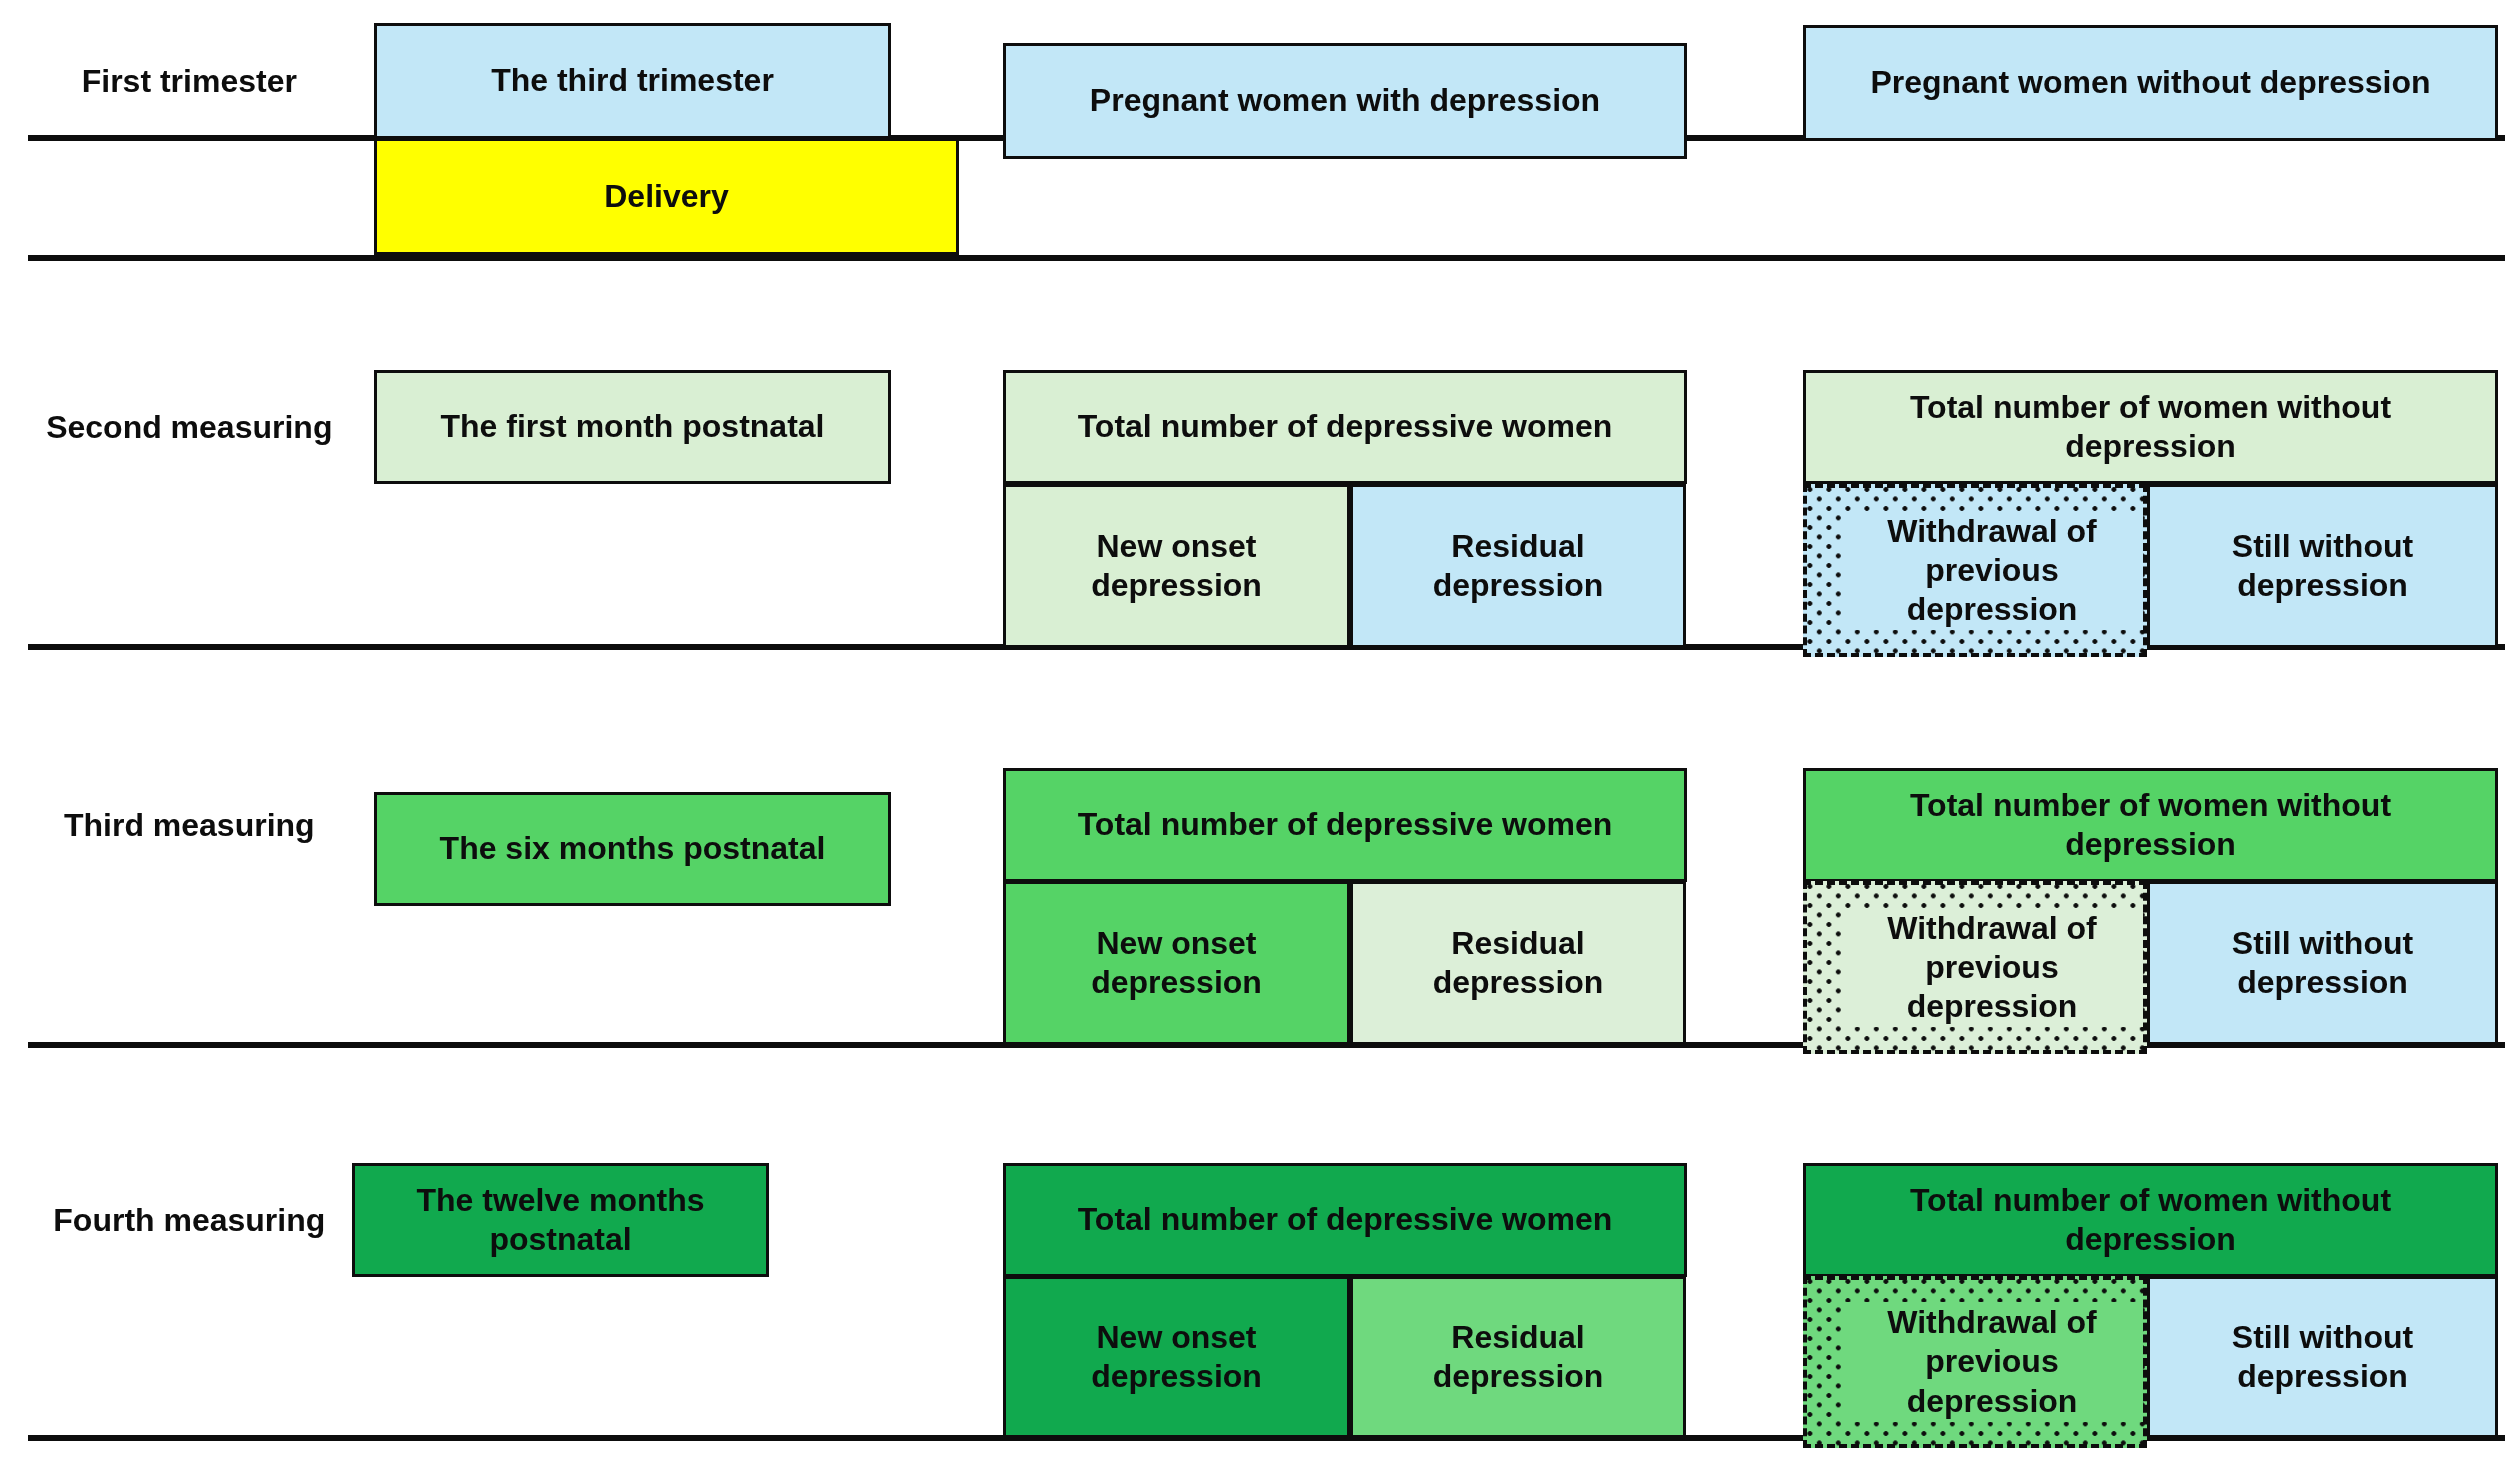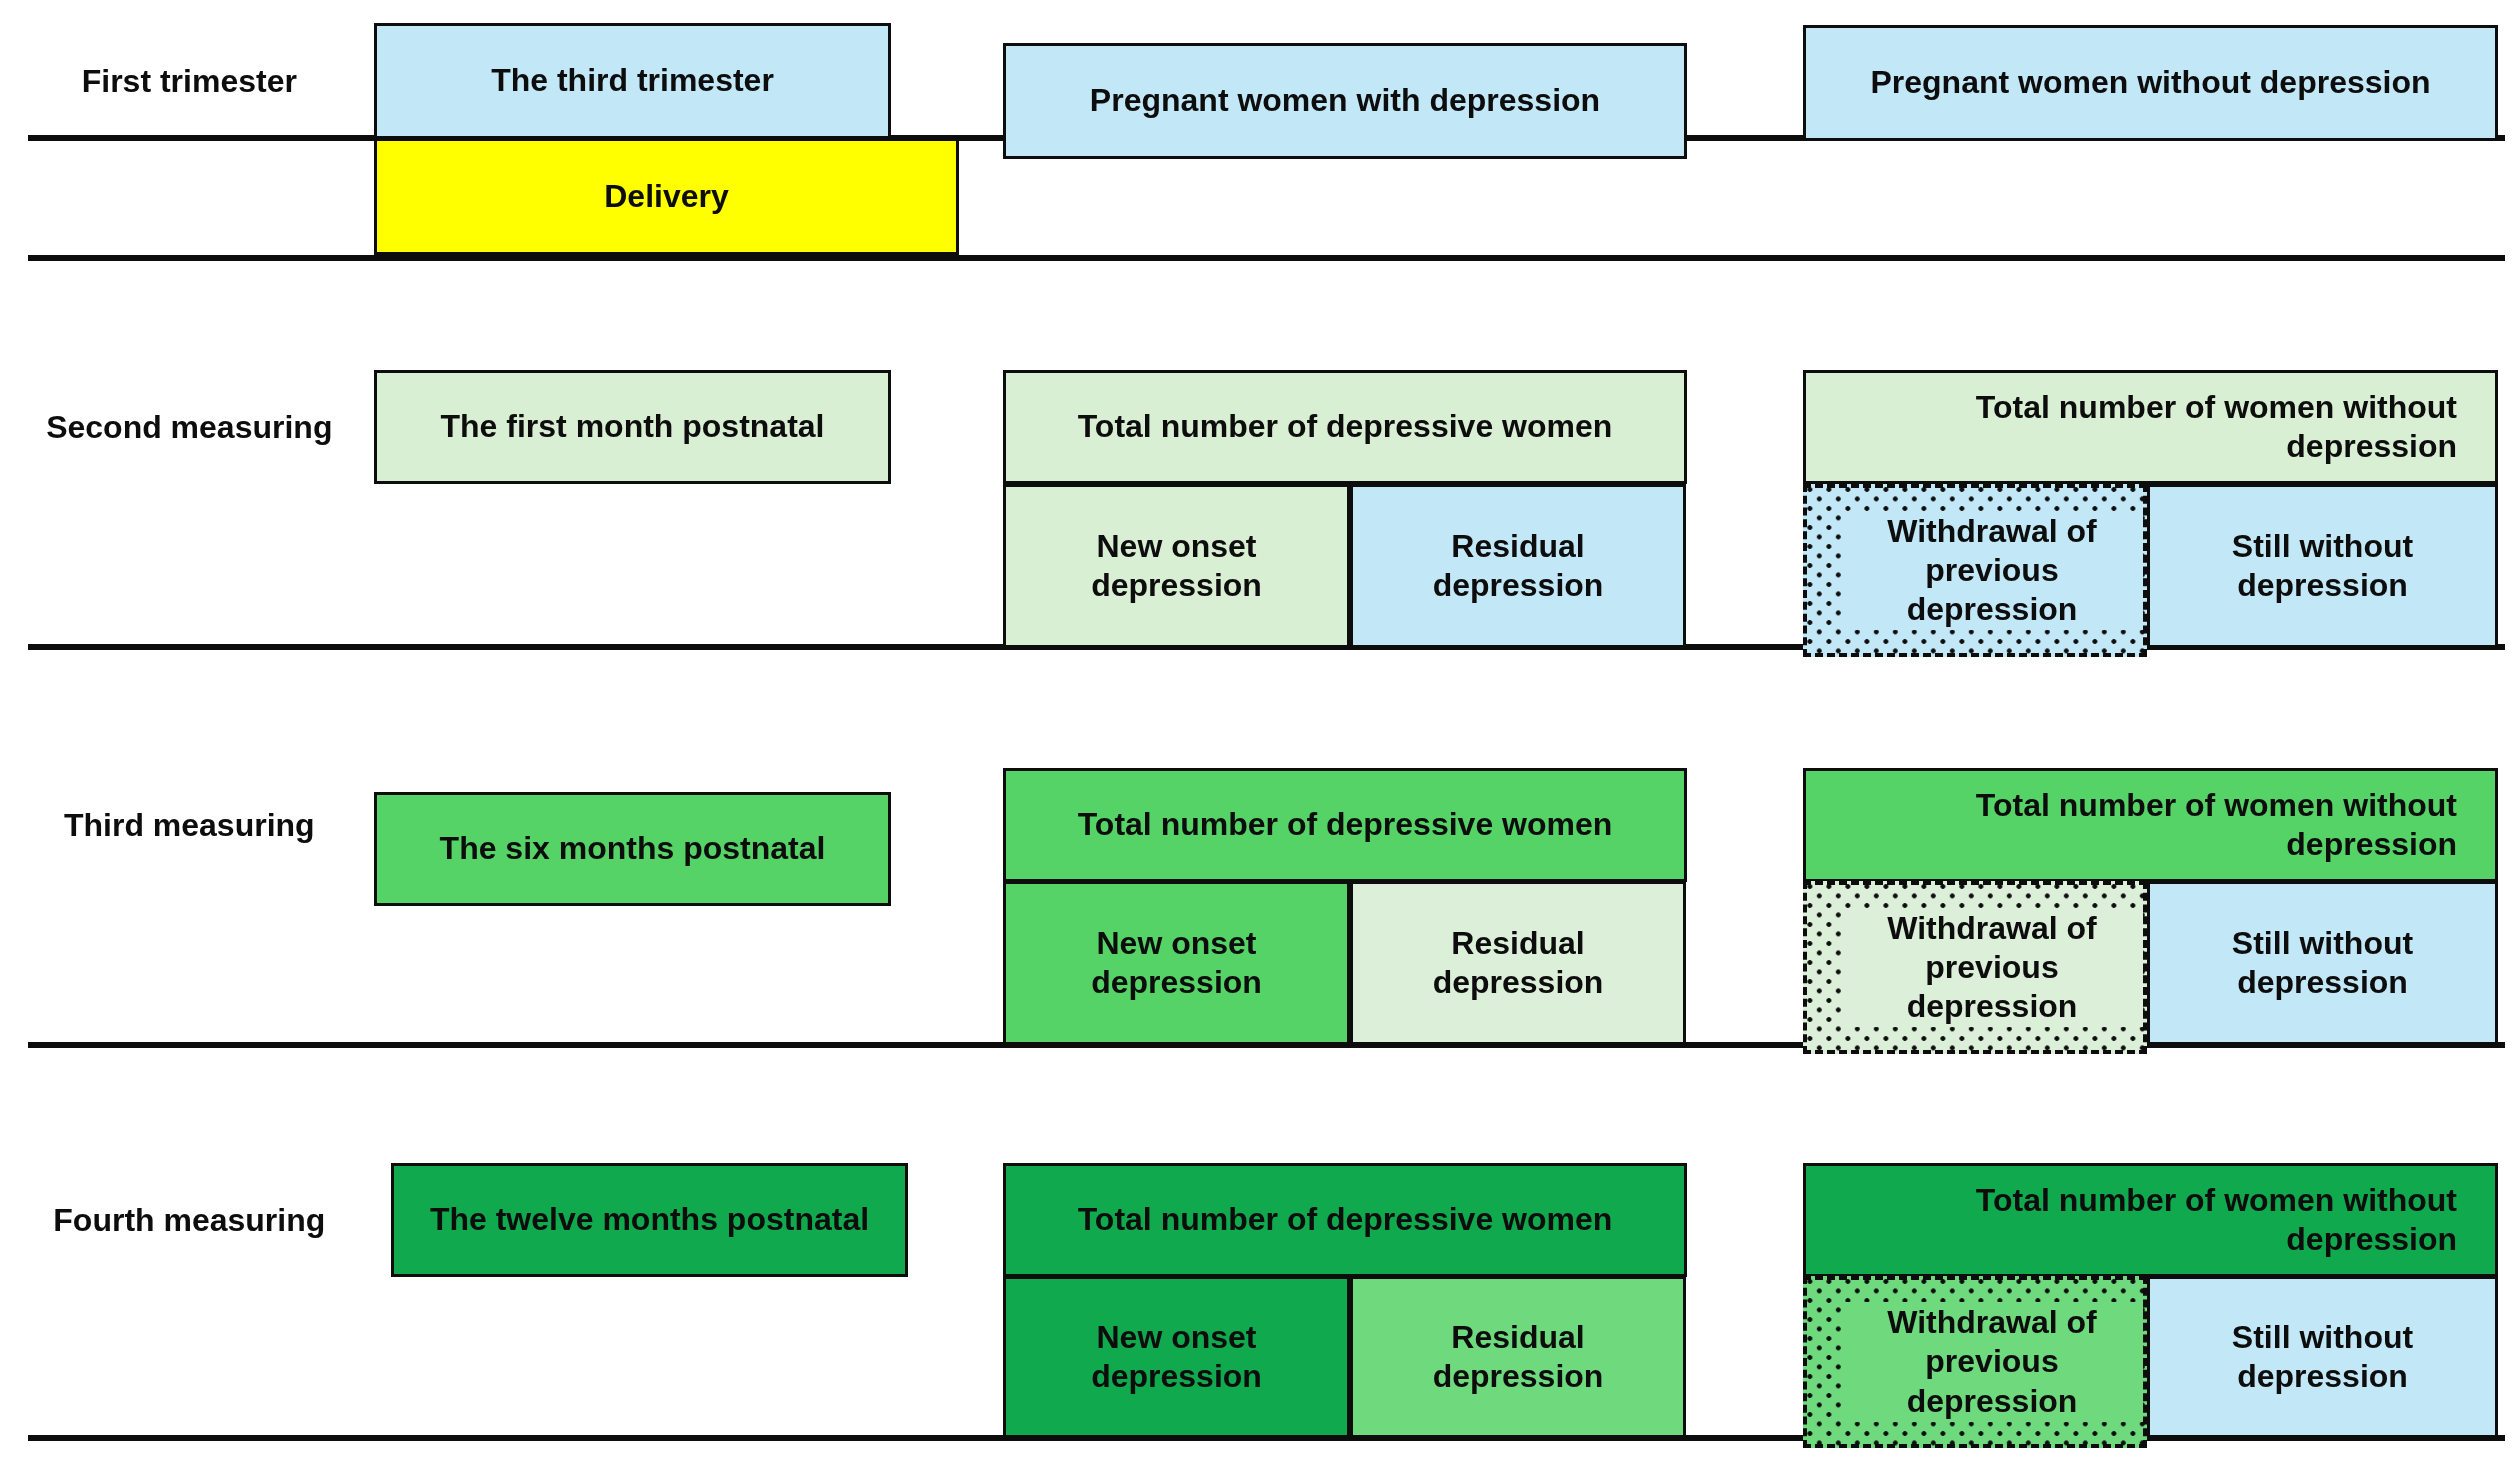--- a/index.html
+++ b/index.html
@@ -44,21 +44,21 @@
     display: flex;
     align-items: center;
     justify-content: center;
     text-align: center;
     font-size: 32px;
     line-height: 1.22;
     z-index: 2;
   }
   .box .txt { display: inline-block; padding: 0 8.3px; }
   .period .txt { padding: 0 4.1px; }
-  .wrap2 .txt { padding: 0 38px; text-align: right; }     
+  .wrap2 .txt { padding: 0 38px; }     
   .narrow .txt { padding: 0 50px; }    
 
   
   .withdrawal {
     border-width: 4.8px;
     border-style: dashed;
     z-index: 3;
     background-image:
       radial-gradient(circle, #0d0d0d 2.1px, transparent 2.6px),
       radial-gradient(circle, #0d0d0d 2.1px, transparent 2.6px);
@@ -146,21 +146,21 @@
   <div class="box wrap2" style="left: 1803px; top: 768px; width: 695px; height: 114px; background-color: rgb(85, 211, 102); border-color: rgb(13, 13, 13);">
     <span class="txt">Total number of women without depression</span>
   </div>
   <div class="box withdrawal" style="left: 1803px; top: 881px; width: 344px; height: 173px; background-color: rgb(220, 239, 216); border-color: rgb(13, 13, 13);">
     <span class="halo" style="background-color: rgb(220, 239, 216);">Withdrawal of previous depression</span>
   </div>
   <div class="box" style="left: 2147px; top: 881px; width: 351px; height: 164px; background-color: rgb(194, 231, 247); border-color: rgb(13, 13, 13);">
     <span class="txt">Still without depression</span>
   </div>
 
-  <div class="box period" style="left: 391px; top: 1163px; width: 517px; height: 114px; background-color: rgb(17, 169, 78); border-color: rgb(13, 13, 13);">
+  <div class="box period" style="left: 352px; top: 1163px; width: 417px; height: 114px; background-color: rgb(17, 169, 78); border-color: rgb(13, 13, 13);">
     <span class="txt">The twelve months postnatal</span>
   </div>
 
   <div class="box" style="left: 1003px; top: 1163px; width: 684px; height: 114px; background-color: rgb(17, 169, 78); border-color: rgb(13, 13, 13);">
     <span class="txt">Total number of depressive women</span>
   </div>
   <div class="box" style="left: 1003px; top: 1276px; width: 347px; height: 162px; background-color: rgb(17, 169, 78); border-color: rgb(13, 13, 13);">
     <span class="txt">New onset depression</span>
   </div>
   <div class="box narrow" style="left: 1350px; top: 1276px; width: 336px; height: 162px; background-color: rgb(111, 217, 126); border-color: rgb(13, 13, 13);">

